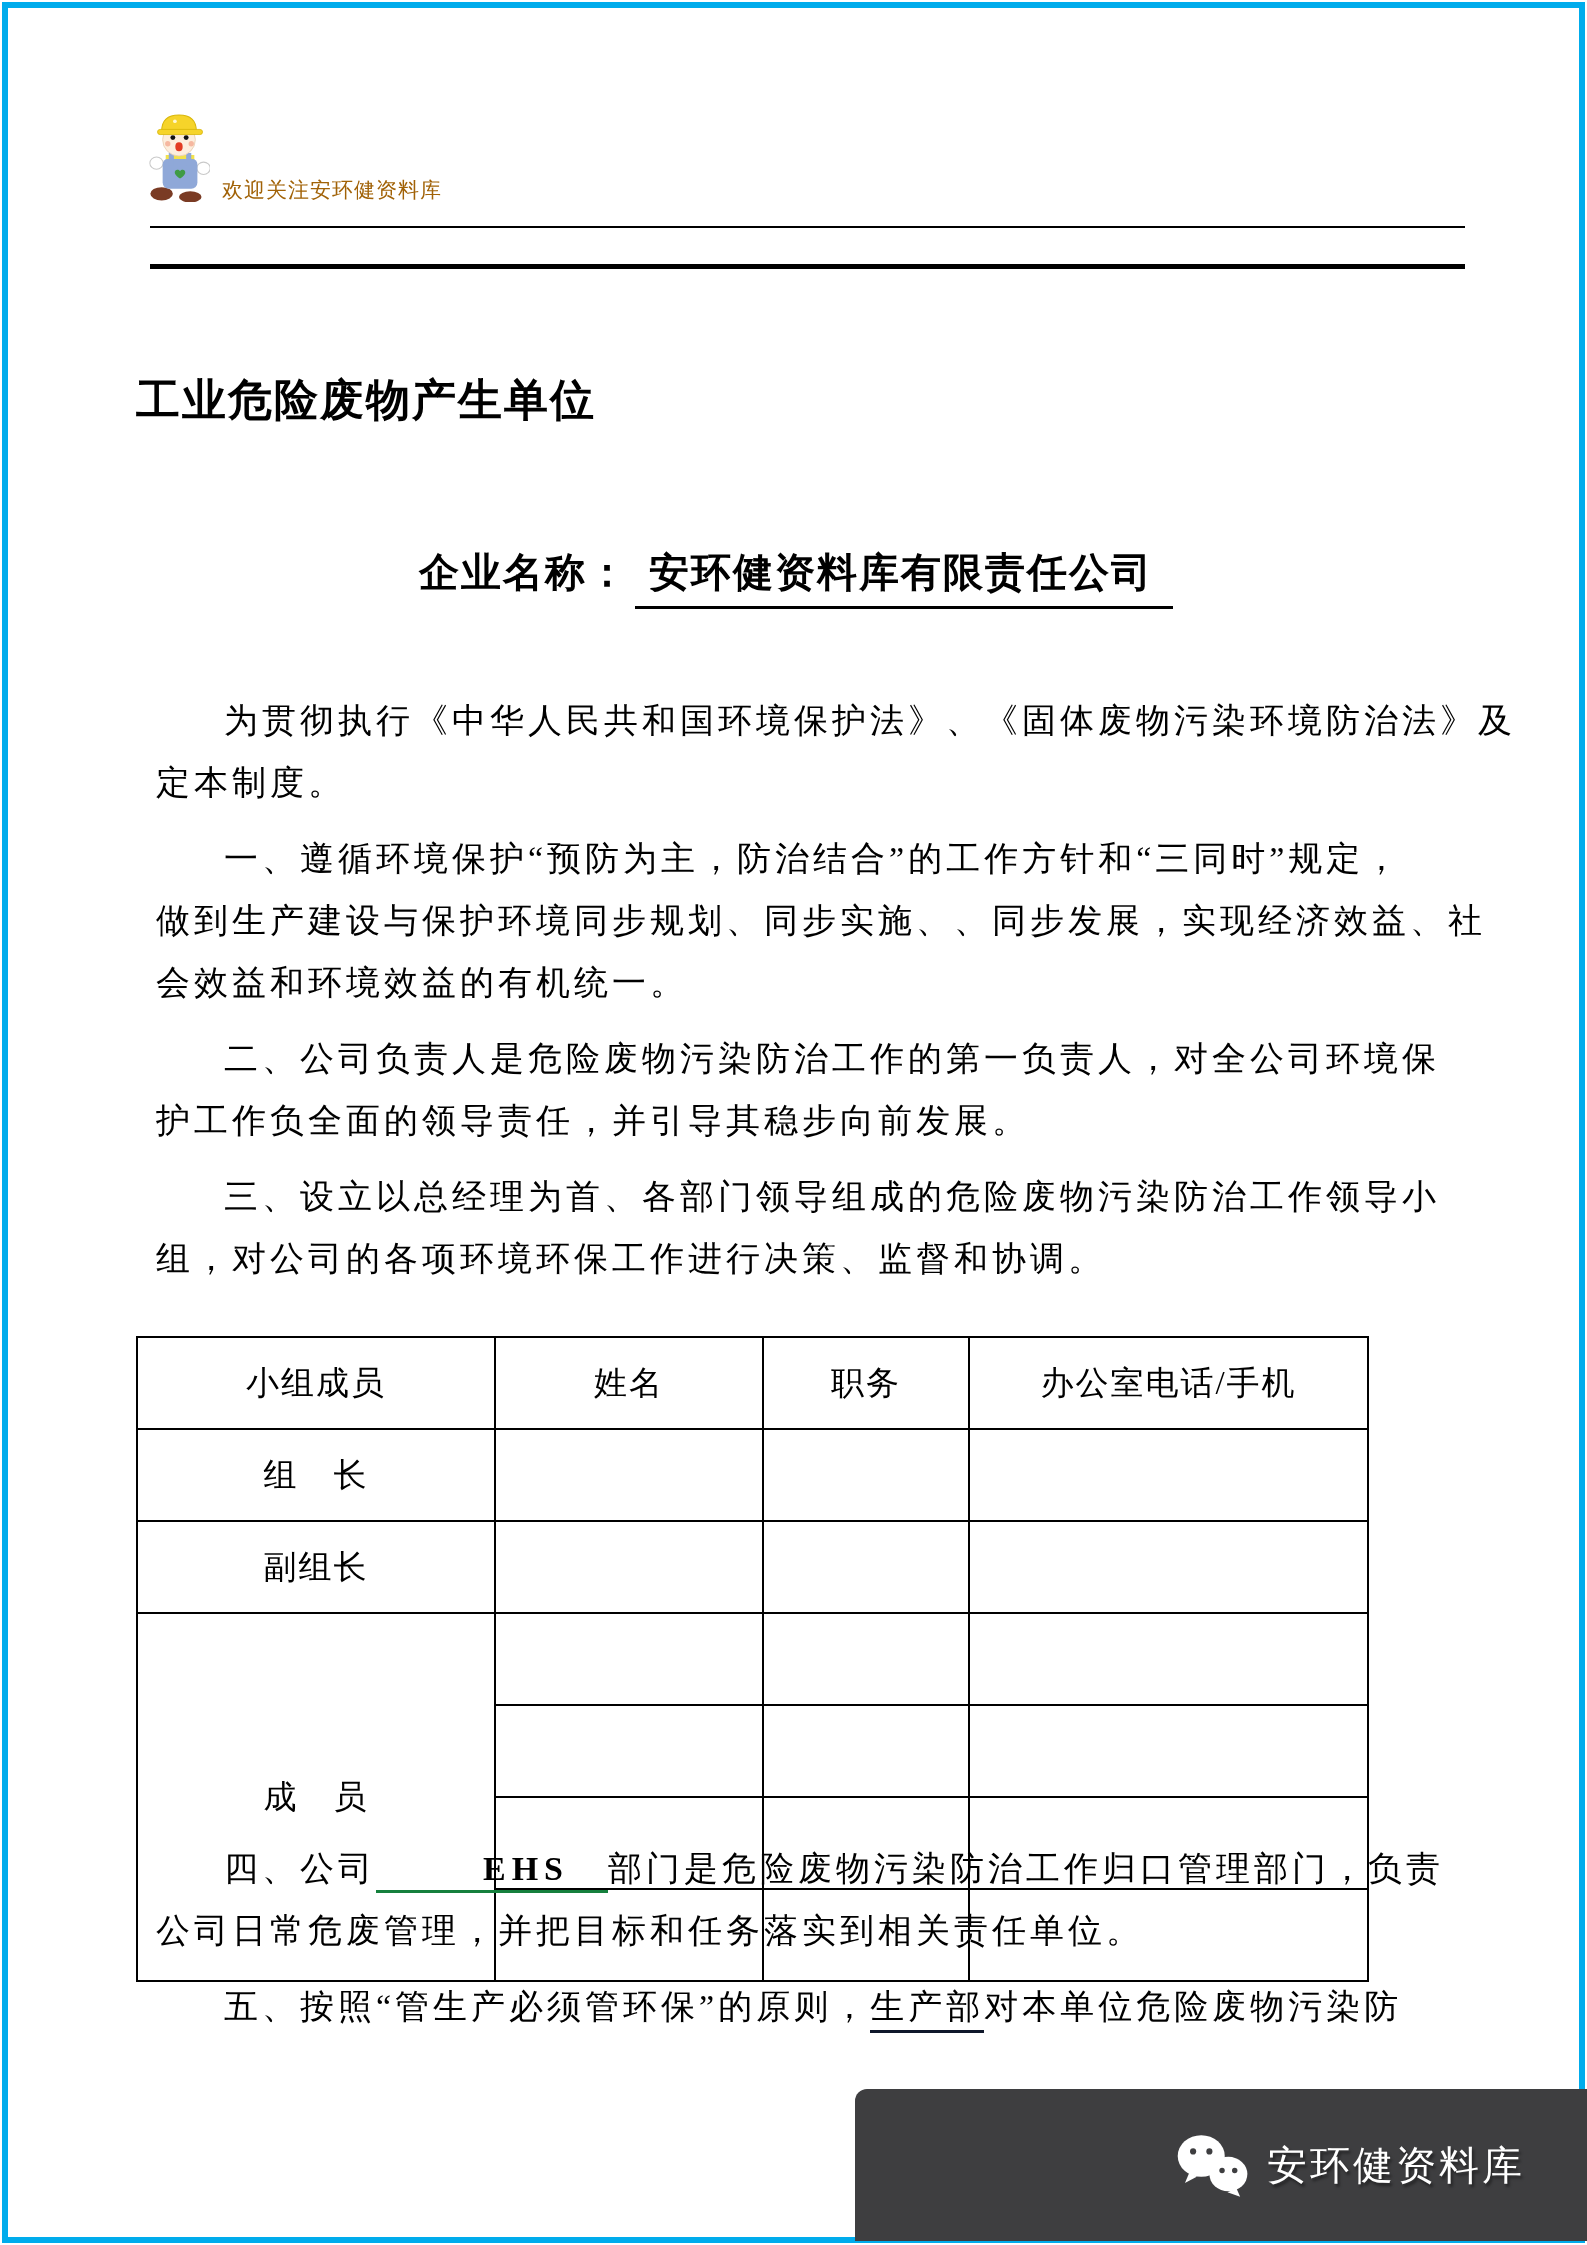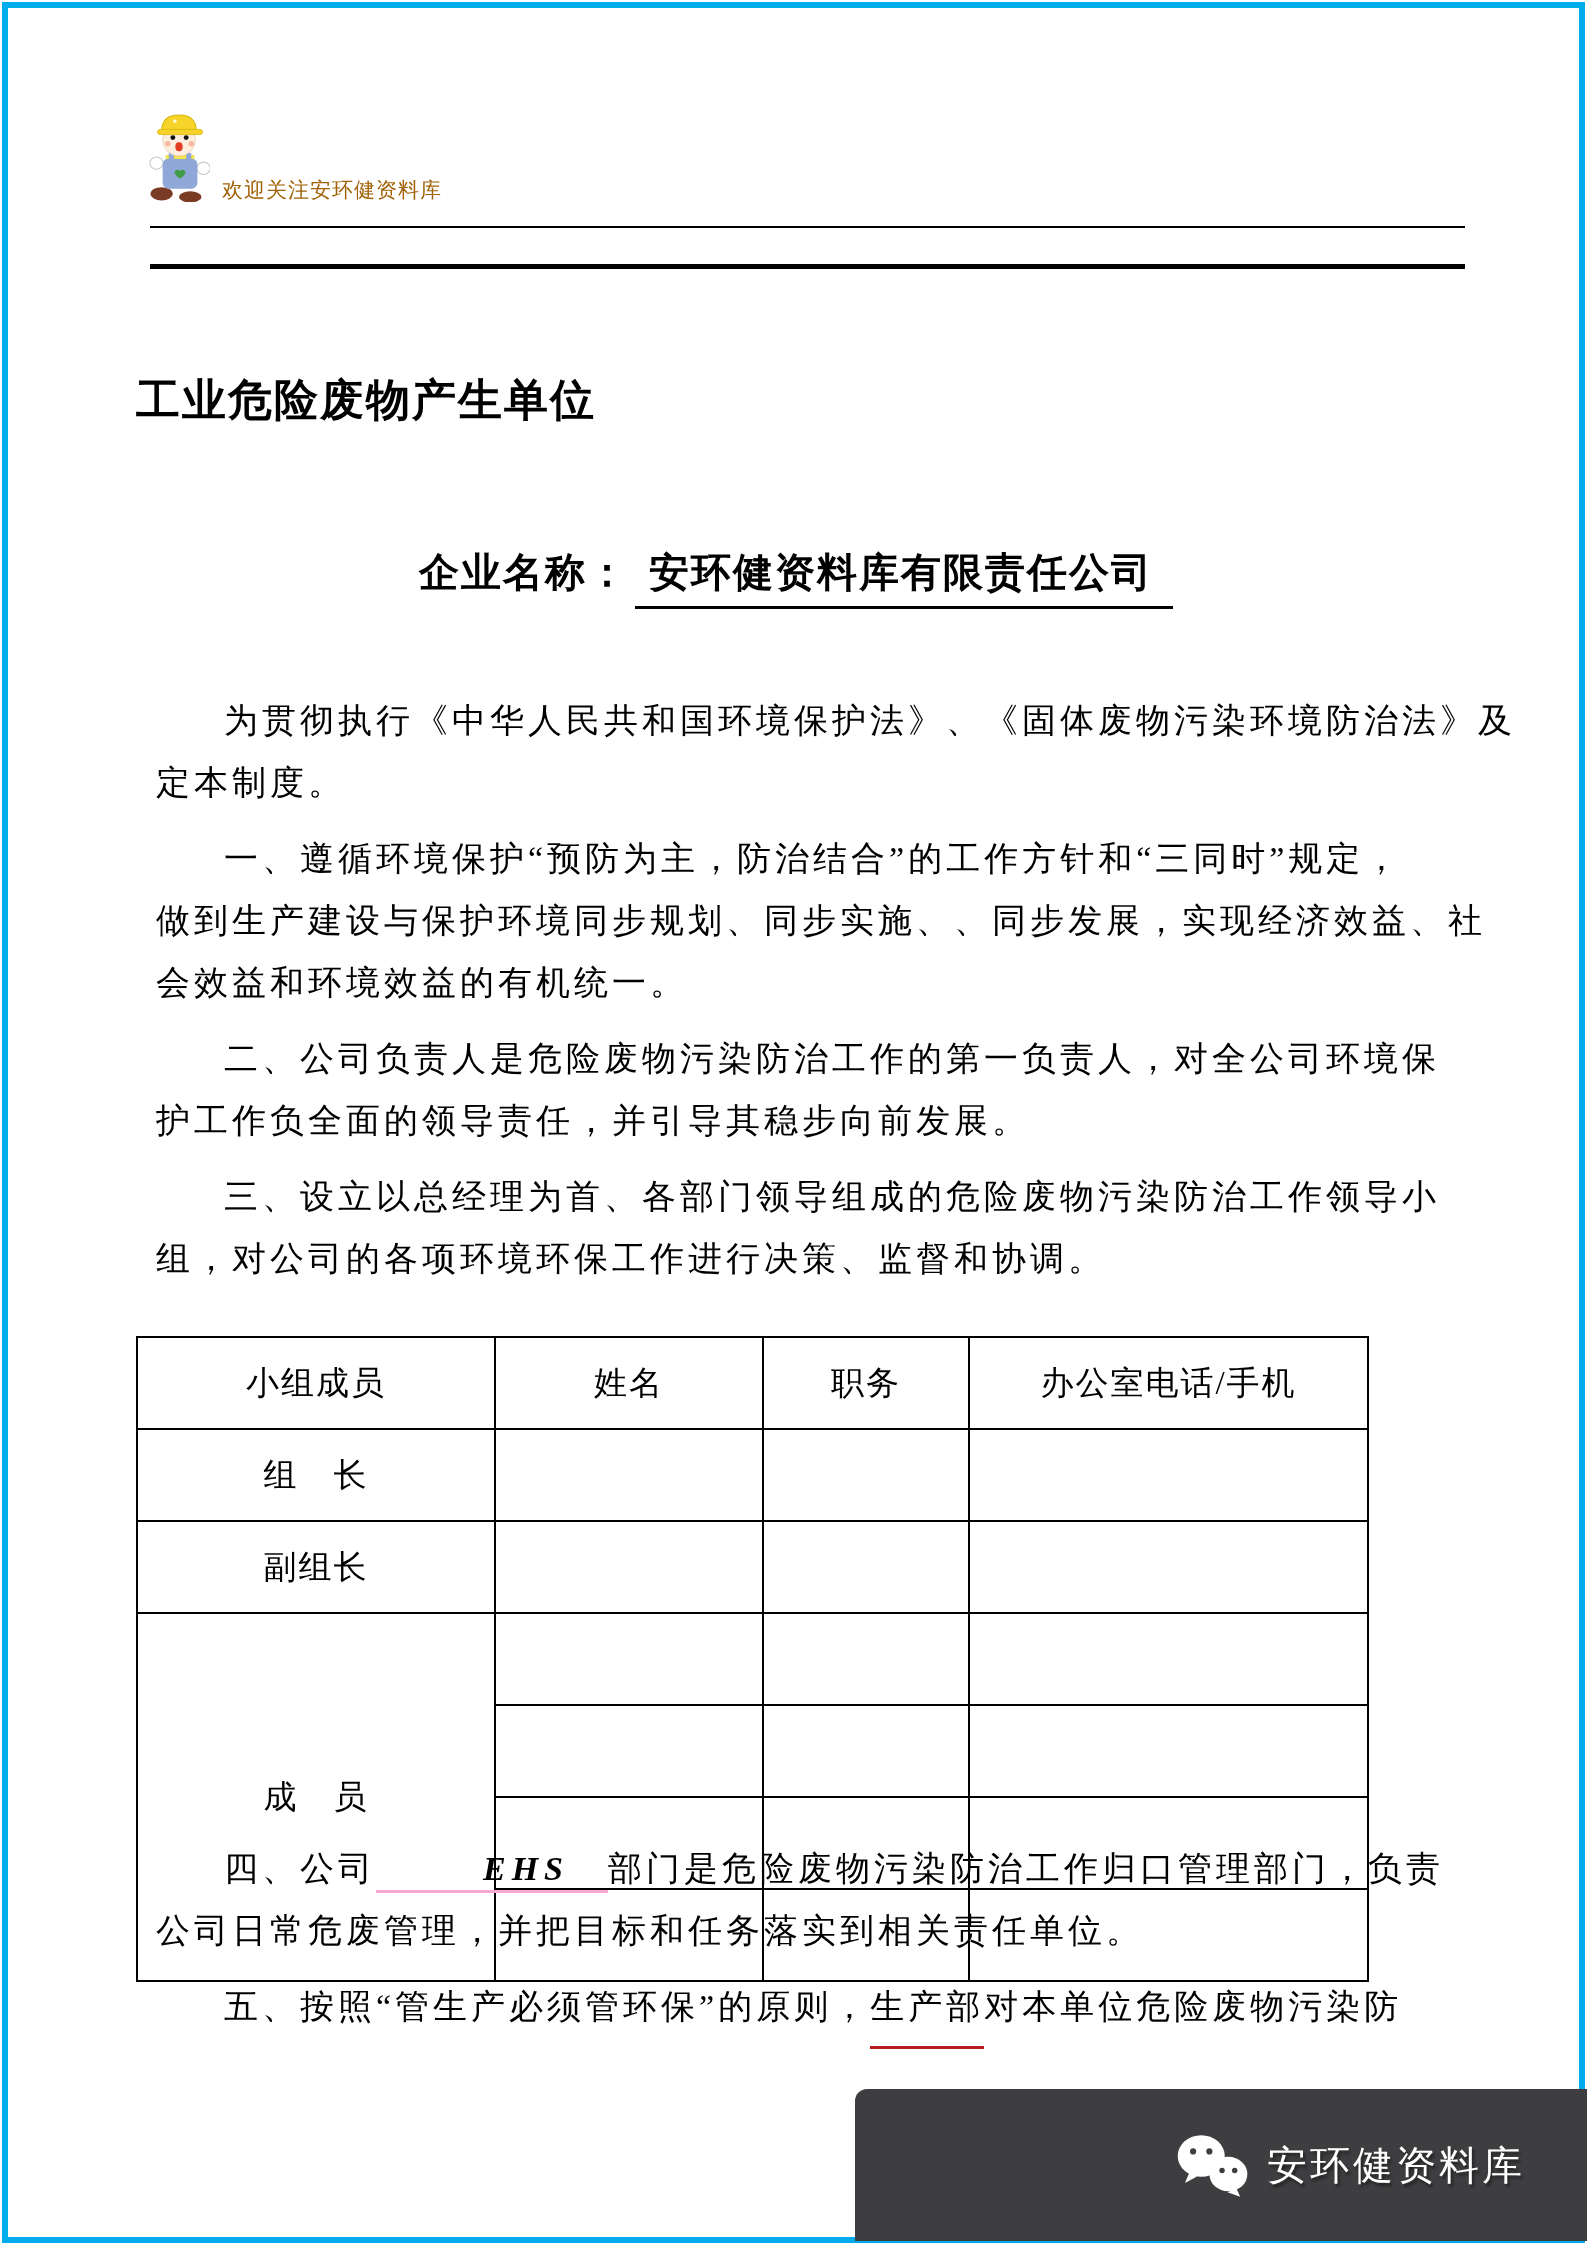--- a/index.html
+++ b/index.html
@@ -24,23 +24,23 @@
                  padding:0 20px 6px 14px;margin-left:6px;}
 
   
   .bodytext{position:absolute;left:156px;width:1330px;font-size:34px;line-height:62px;
             letter-spacing:4px;}
   .bt-a{top:690px;}
   .bt-b{top:1838px;}
   .para{margin:0 0 14px 0;}
   .tline{height:62px;white-space:nowrap;}
   .indent{text-indent:68px;}
-  .u-blank{display:inline-block;min-width:232px;text-align:center;border-bottom:3px solid #f9a8d4;
-           font-weight:bold;letter-spacing:6px;line-height:1.2;font-style:italic;}
-  .u-word{border-bottom:3px solid #b91c1c;padding-bottom:18px;font-family:Liberation Mono, monospace;}
+  .u-blank{display:inline-block;min-width:232px;text-align:center;border-bottom:3px solid #15803d;
+           font-weight:bold;letter-spacing:6px;line-height:1.2;}
+  .u-word{border-bottom:3px solid #0f172a;padding-bottom:5px;}
 
   
   table.group{position:absolute;left:136px;top:1336px;width:1231px;border-collapse:collapse;
               table-layout:fixed;font-size:33px;}
   table.group td, table.group th{border:2px solid #000;height:68px;text-align:center;
               font-weight:normal;letter-spacing:2px;padding:11px;}
 
   
   .footer-bar{position:absolute;right:0;bottom:4px;width:732px;height:152px;background:#3E3E40;
               border-top-left-radius:12px;display:flex;align-items:center;justify-content:flex-end;

